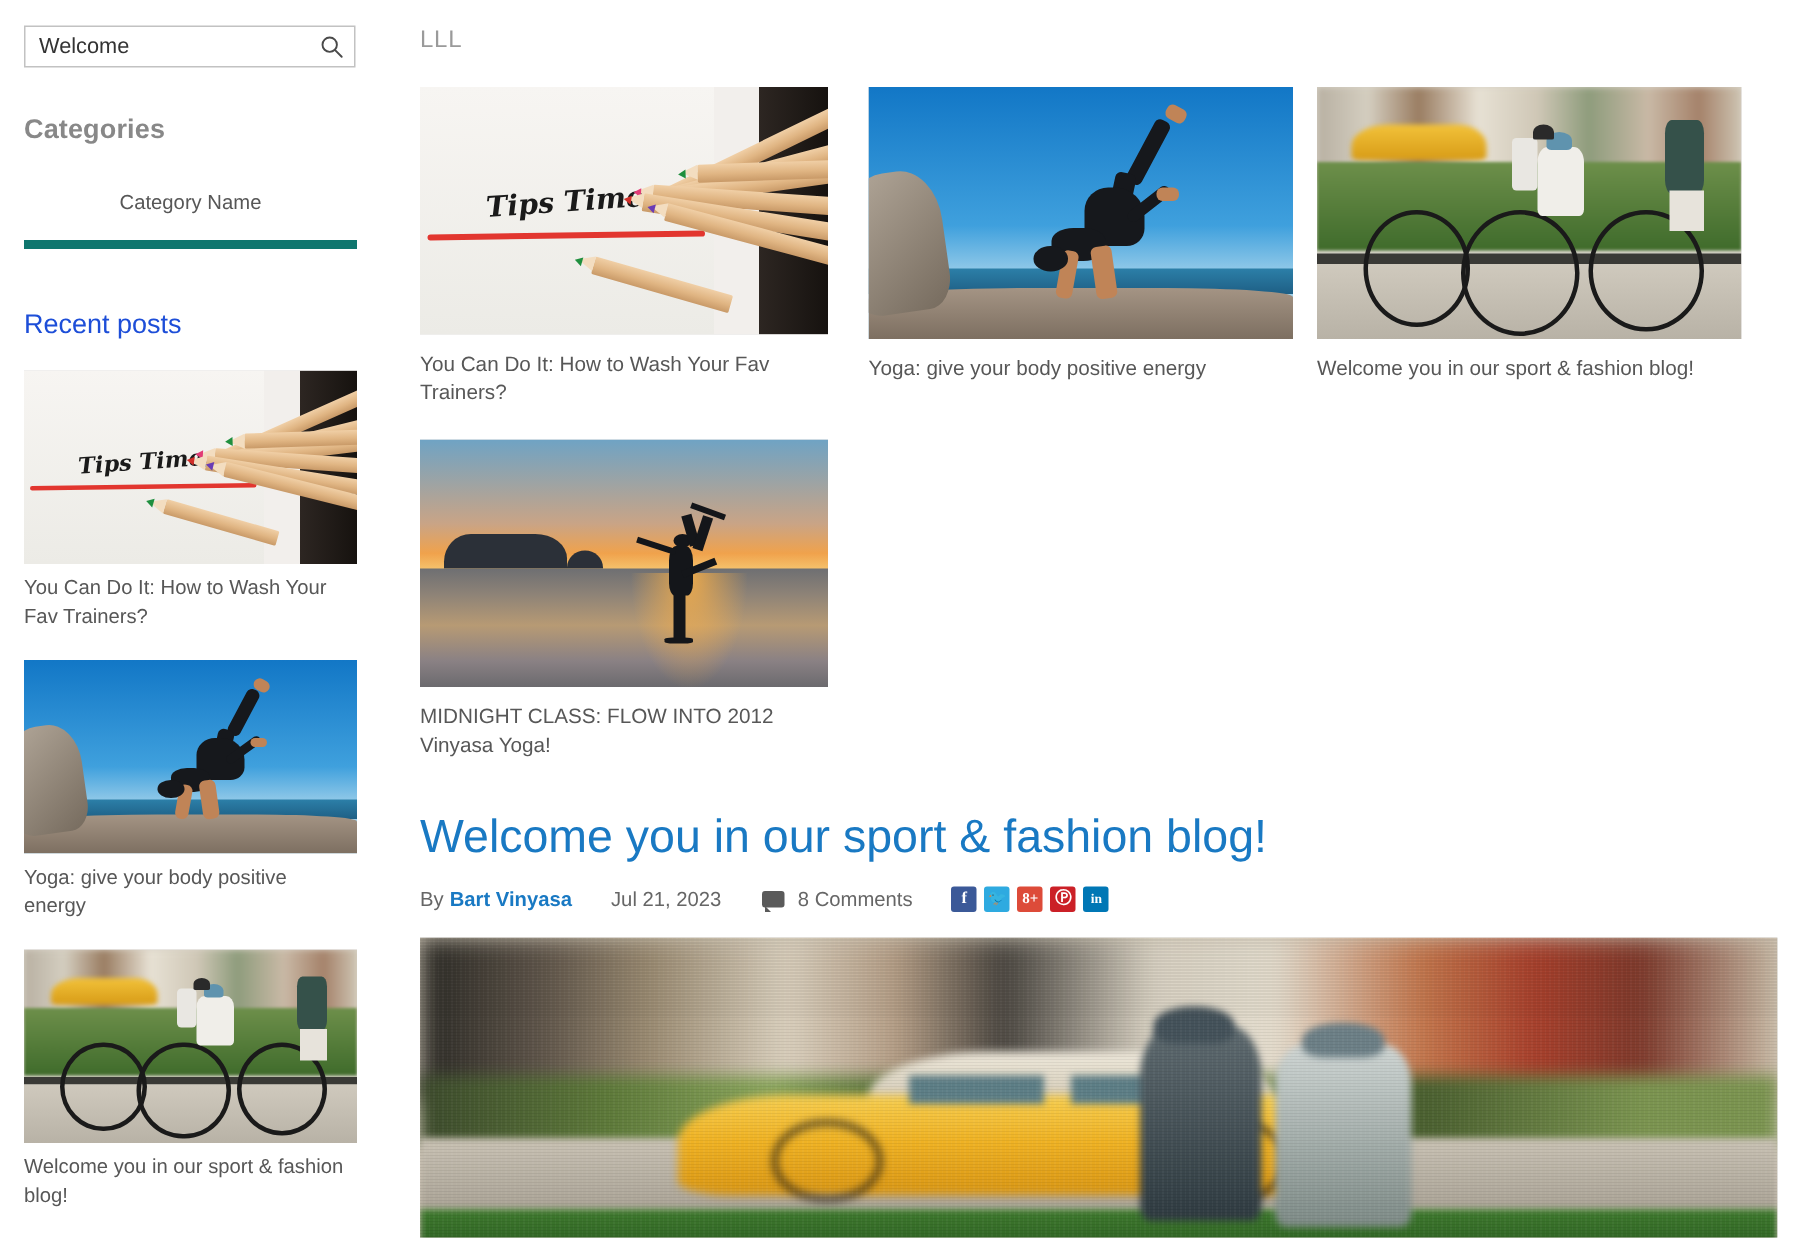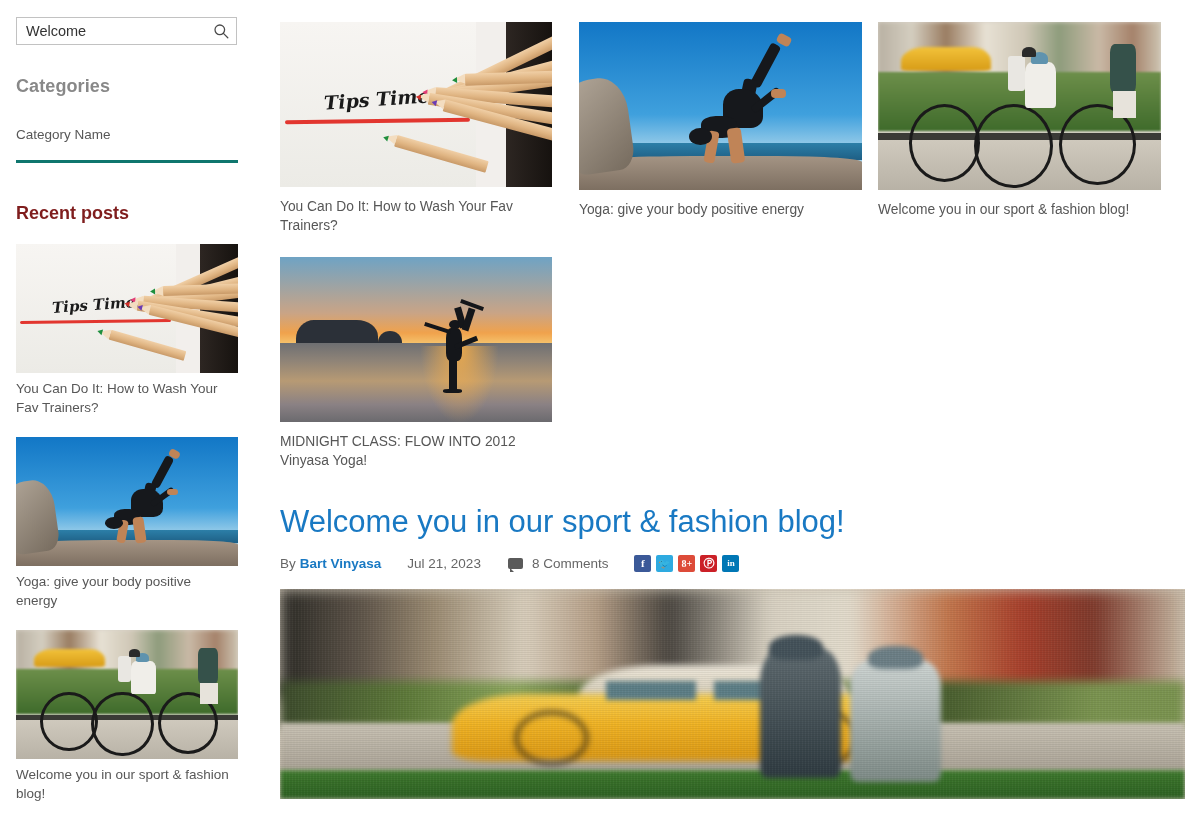--- a/index.html
+++ b/index.html
@@ -57,27 +57,28 @@
     font-weight: 700;
     color: #888888;
     margin: 31px 0 0 0;
     letter-spacing: 0.1px;
   }
   .cat-item {
     font-size: 13.5px;
     color: #575757;
     margin-top: 30px;
     padding-bottom: 18px;
-    border-bottom: 3px solid #0f766e;
-    cursor: pointer;
+    border-bottom: 6px solid #0f766e;
+    cursor: pointer;
+    text-align: center;
   }
   .recent-heading {
     font-size: 18px;
-    font-weight: 700;
-    color: #7f1d1d;
+    font-weight: 400;
+    color: #1d4ed8;
     margin: 40px 0 0 0;
   }
   .recent-list { margin-top: 20px; }
   .recent-item { margin-bottom: 20px; }
   .recent-thumb {
     width: 222px; height: 129px;
     overflow: hidden;
     position: relative;
     display: block;
     background: #ddd;
@@ -485,20 +486,21 @@
           </div>
         </a>
         <div class="recent-title">Welcome you in our sport &amp; fashion blog!</div>
       </div>
 
     </div>
   </aside>
 
   <main class="main">
 
+    <div class="breadcrumb">LLL</div>
 
     <div class="post-grid">
 
       <div class="grid-card">
         <a class="grid-thumb">
           <div class="scene sc-pencil">
             <div class="paper"></div>
             <div class="darkbar"></div>
             <div class="redline"></div>
             <div class="tiptime" style="font-size:19px">Tips Time</div>

